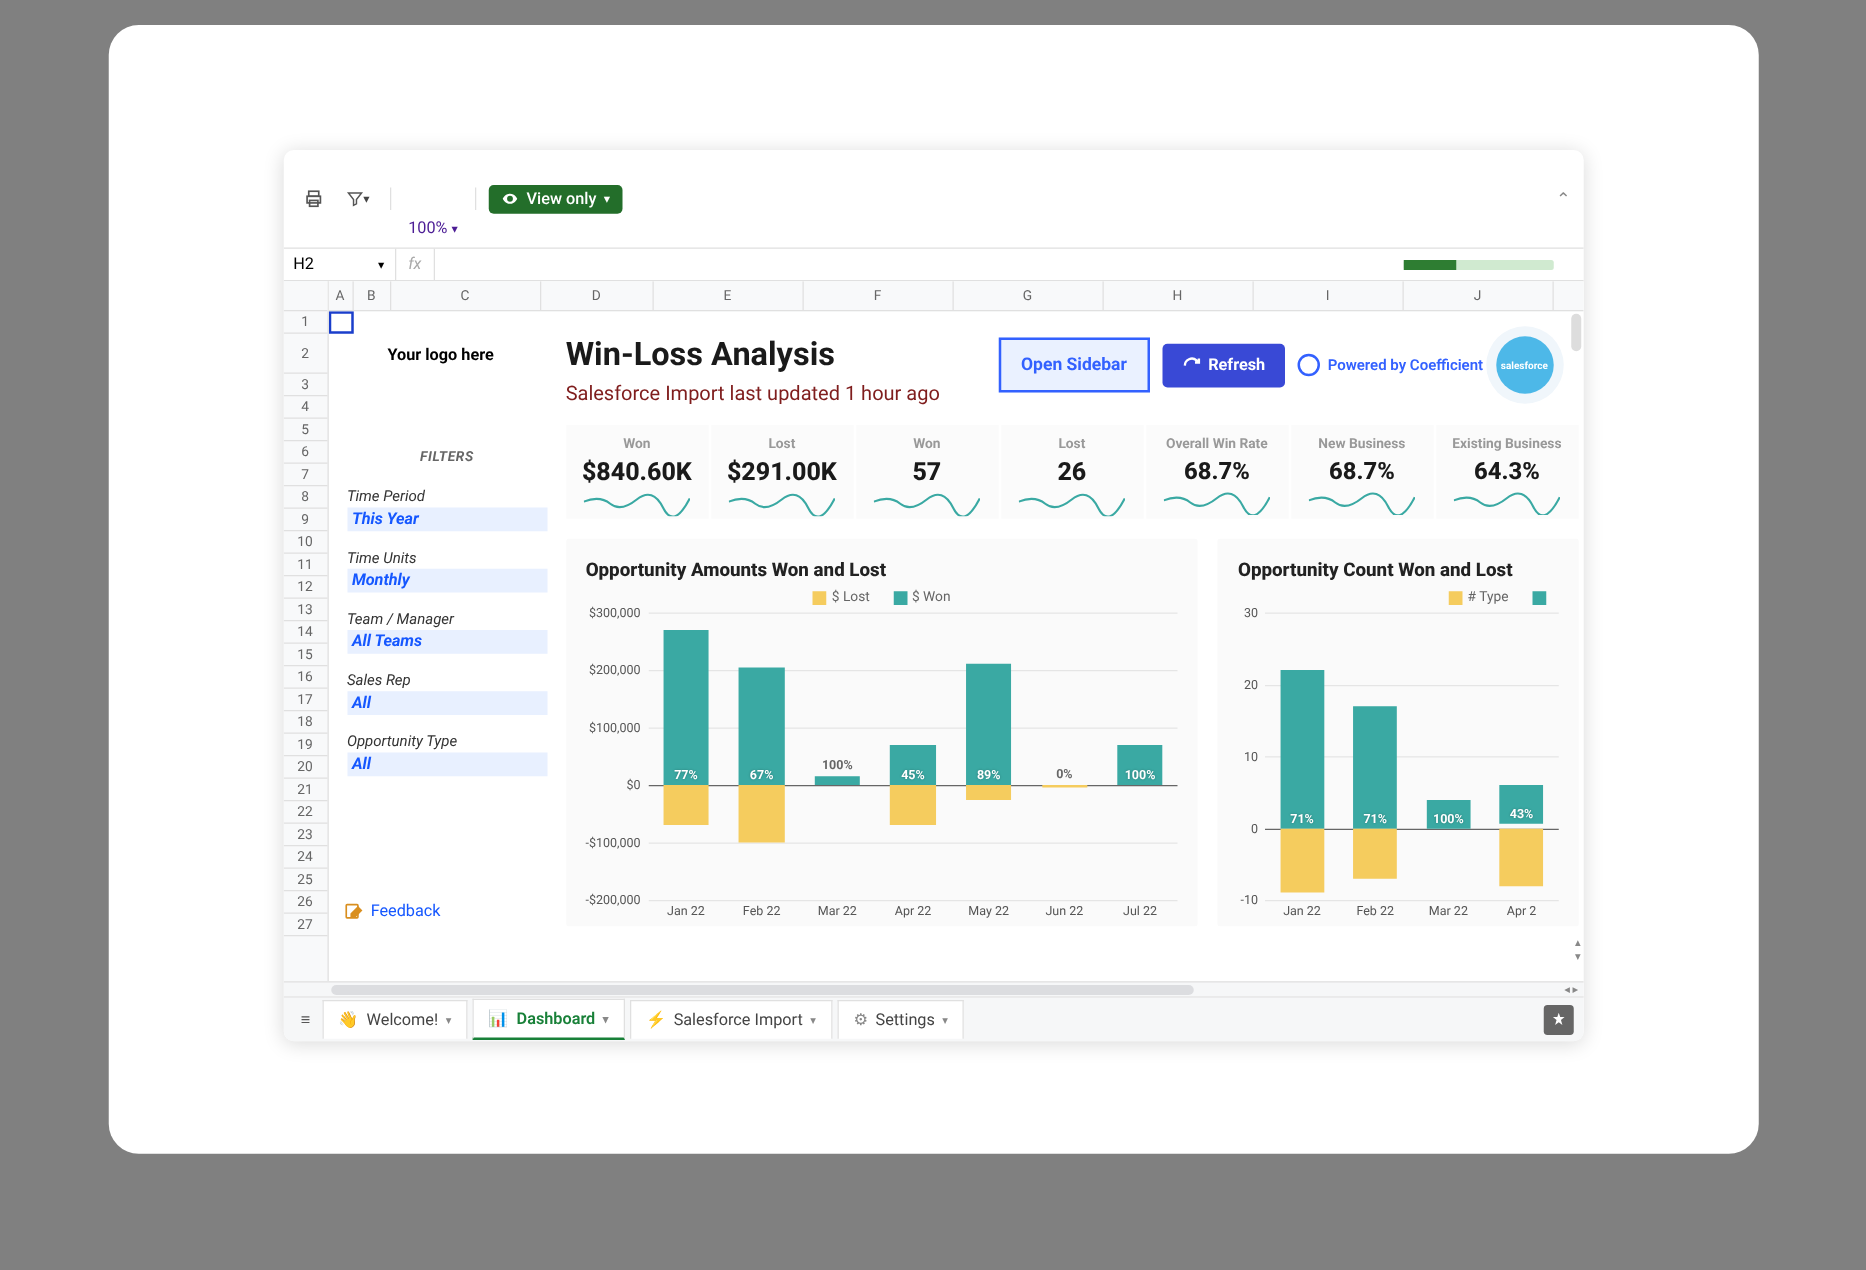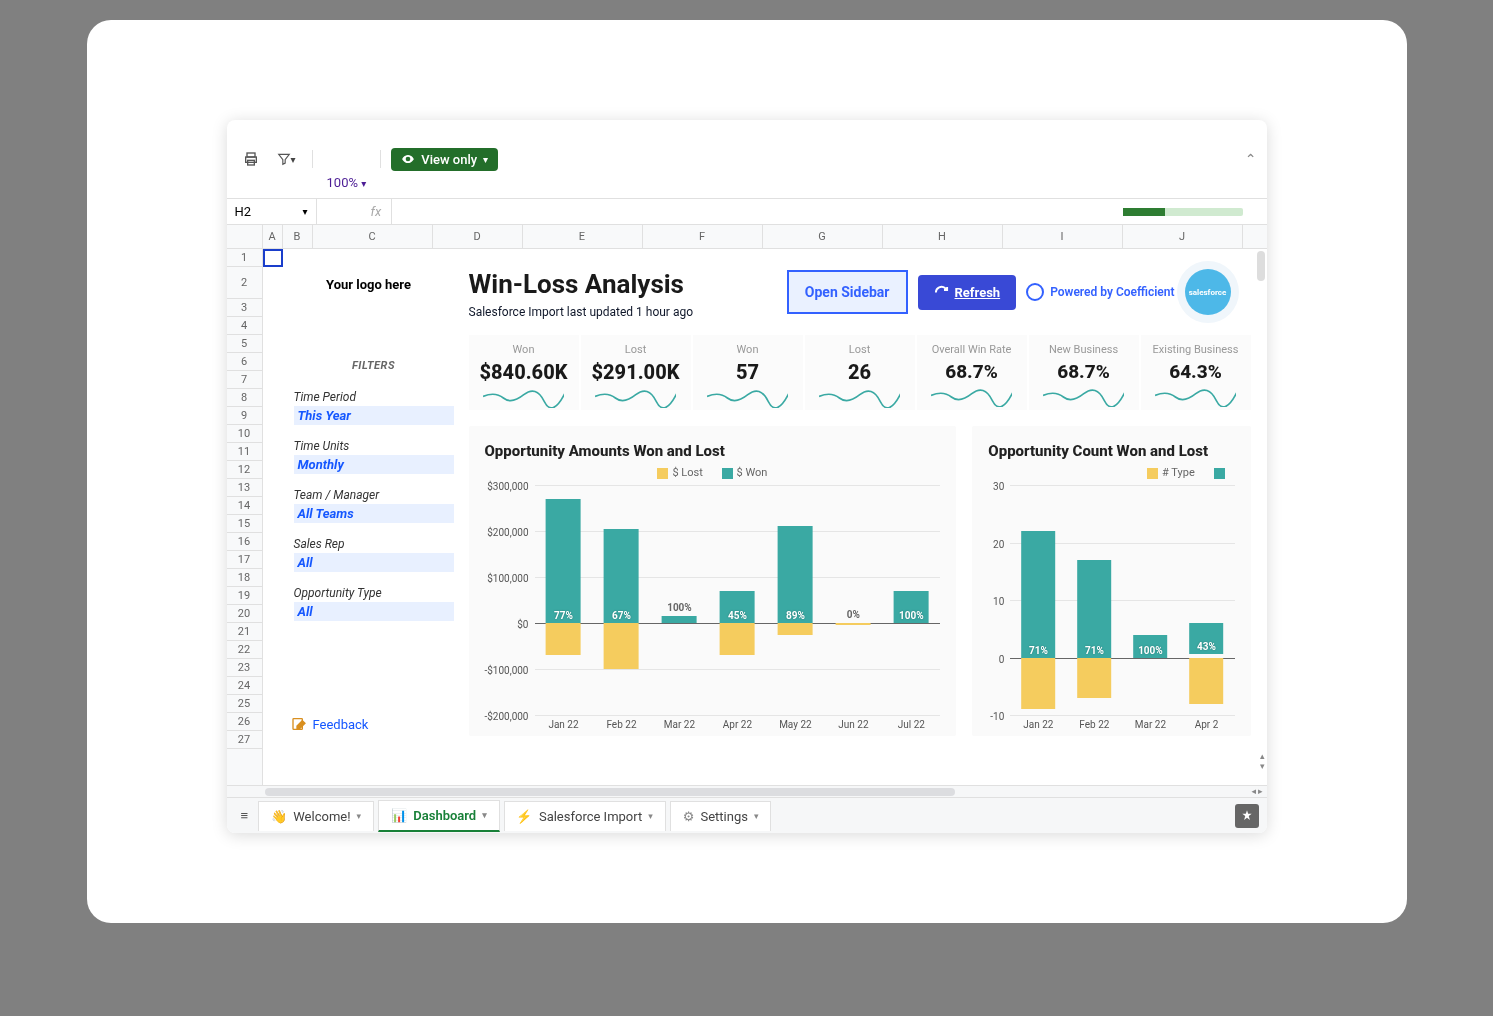--- a/index.html
+++ b/index.html
@@ -57,21 +57,21 @@
 }
 .cell-ref {
   width: 90px;
   padding: 0 8px;
   border-right: 1px solid #e0e0e0;
   display: flex;
   justify-content: space-between;
   align-items: center;
   height: 100%;
 }
-.fx { padding: 0 10px; color: #aaa; font-style: italic; border-right: 1px solid #e0e0e0; height:100%; display:flex; align-items:center;margin-left:44px;}
+.fx { padding: 0 10px; color: #aaa; font-style: italic; border-right: 1px solid #e0e0e0; height:100%; display:flex; align-items:center;}
 .formula-input { flex: 1; height: 100%; }
 .progress-area { width: 120px; height: 8px; background: #d0ead0; margin-right: 24px; border-radius:2px; position:relative;}
 .progress-area::before { content:''; position:absolute; left:0; top:0; height:100%; width:35%; background:#2e7d32;}
 
 .grid-area { display: flex; height: 560px; position: relative; }
 .row-headers { width: 36px; background: #f8f9fa; border-right: 1px solid #e0e0e0; flex-shrink:0;}
 .corner { height: 24px; border-bottom: 1px solid #e0e0e0; background:#f8f9fa;}
 .row-h { height: 18px; border-bottom: 1px solid #e0e0e0; text-align: center; font-size: 11px; color: #666; line-height: 18px; }
 .row-h.tall { height: 32px; line-height:32px;}
 .col-headers { display: flex; height: 24px; background: #f8f9fa; border-bottom: 1px solid #e0e0e0; }
@@ -80,46 +80,45 @@
 .content-overlay { position: relative; flex: 1; overflow: hidden; }
 .active-cell {
   position: absolute;
   border: 2px solid #1a3ecb;
   width: 20px;
   height: 18px;
   left: 0;
   top: 0;
 }
 
-.dash-content { position: absolute; left: 0; right: 16px; top: 0; padding: 20px 0 0 0; margin-left: 16px; }
+.dash-content { position: absolute; left: 0; right: 4px; top: 0; padding: 20px 0 0 0; }
 .header-row { display: flex; align-items: flex-start; padding-right: 20px; }
 .logo-placeholder { width: 180px; text-align: center; font-size: 13px; font-weight: 700; padding-top: 8px; }
 .title-block { margin-left: 10px; }
 .win-loss-title { font-size: 26px; font-weight: 700; color: #1a1a1a; }
-.subtitle { font-size: 12px; color: #0f172a; margin-top: 6px; }
+.subtitle { font-size: 16px; color: #7f1d1d; margin-top: 6px; }
 .header-right { margin-left: auto; display: flex; align-items: center; gap: 10px; }
 .open-sidebar {
   border: 2px solid #3361ff;
   background: #eaf1ff;
   color: #3361ff;
   font-weight: 700;
   padding: 12px 16px;
   font-size: 14px;
   cursor: pointer;
 }
 .refresh-btn {
   background: #3949d6;
   color: #fff;
   border-radius: 4px;
   padding: 10px 16px;
   font-weight: 700;
   display: inline-flex;
   gap: 6px;
   cursor: pointer;
-  text-decoration: underline;
 }
 .powered { display: inline-flex; align-items: center; gap: 6px; color: #3361ff; font-weight:600; font-size: 12px; }
 .coef-icon {
   width: 18px; height: 18px; border: 2px solid #3361ff; border-radius: 50%; position: relative;
 }
 .sf-badge {
   width: 46px; height: 46px; background: #4db8e8; border-radius: 50%;
   display: flex; align-items: center; justify-content: center;
   color:#fff; font-size:8px; font-weight:700;
   box-shadow: 0 0 0 8px #f0f6fb;
@@ -127,21 +126,21 @@
 
 .filters-panel { position: absolute; left: 15px; top: 110px; width: 160px; font-style: italic; }
 .filters-title { text-align: center; font-size: 11px; font-weight: 700; color: #666; letter-spacing: 0.5px; margin-bottom: 18px;}
 .filter-group { margin-bottom: 14px; }
 .filter-label { font-size: 12px; color: #333; margin-bottom: 2px; }
 .filter-value { font-size: 13px; font-weight: 700; color: #1557ff; background: #e8f0ff; padding: 2px 4px; }
 .feedback { position: absolute; left: 12px; bottom: 4px; color: #1557ff; font-size: 13px; display: inline-flex; align-items: center; gap: 6px; cursor:pointer;}
 
 .kpi-strip { display: flex; margin-left: 190px; margin-top: 16px; gap: 2px; }
 .kpi { flex: 1; background: #fbfbfb; padding: 8px 4px 2px; text-align: center; position: relative; min-width:0;}
-.kpi-label { font-size: 11px; color: #999; font-weight: 400; margin-bottom: 4px;}
+.kpi-label { font-size: 11px; color: #999; font-weight: 700; margin-bottom: 4px;}
 .kpi-value { font-size: 20px; font-weight: 800; color: #1a1a1a; white-space:nowrap;}
 .kpi.small .kpi-value { font-size: 19px; }
 .spark { height: 20px; margin-top: 4px; }
 .spark svg { width: 80%; height: 100%; }
 
 .charts-row { display: flex; margin-left: 190px; margin-top: 16px; gap: 16px; }
 .chart-card { background: #fafafa; border-radius: 2px; padding: 16px 8px 6px 8px; }
 .chart-card.wide { flex: 1.8; }
 .chart-card.narrow { flex: 1; }
 .chart-title { font-size: 15px; font-weight: 800; color: #222; margin-bottom: 6px; margin-left:8px;}

